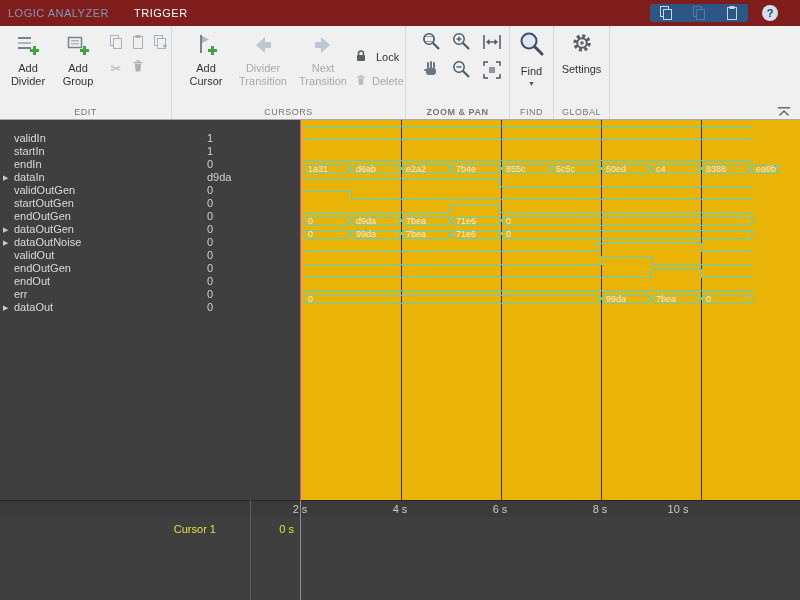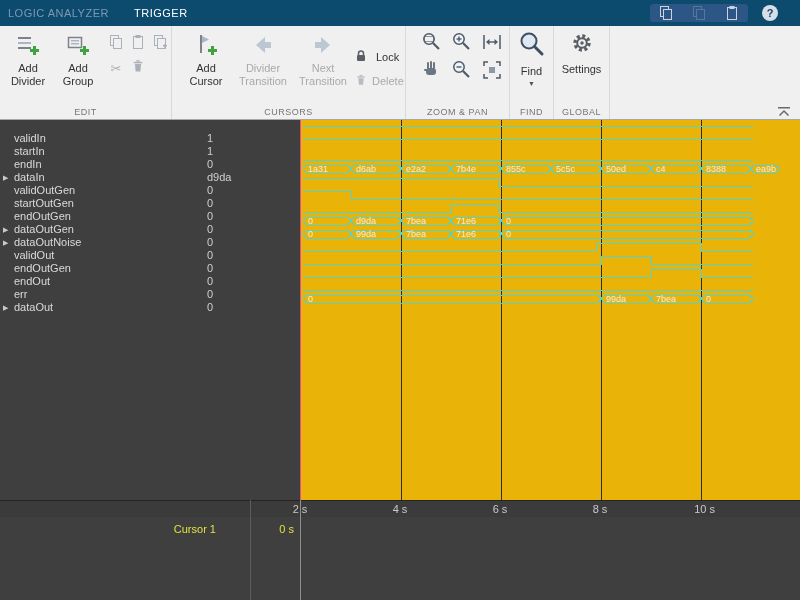--- a/index.html
+++ b/index.html
@@ -1,21 +1,21 @@
 <!DOCTYPE html>
 <html><head>
 <meta charset="utf-8">
 <style>
   * { margin:0; padding:0; box-sizing:border-box; }
   html,body { width:800px; height:600px; overflow:hidden; background:#3f3f3f;
               font-family:"Liberation Sans", sans-serif; }
   #app { position:relative; width:800px; height:600px; overflow:hidden; background:#3f3f3f; }
 
   
-  .titlebar { position:absolute; left:0; top:0; width:800px; height:26px; background:#0c4a6e; }
+  .titlebar { position:absolute; left:0; top:0; width:800px; height:26px; background:#7f1d1d; }
   .tab { position:absolute; top:0; height:26px; line-height:26px; font-size:11px; letter-spacing:.5px; cursor:default; }
   .tab.dim   { left:8px;  color:#7e98b4; }
   .tab.active{ left:134px; color:#ffffff; }
   .qat { position:absolute; right:52px; top:4px; width:98px; height:18px; background:#2b5685;
          border-radius:3px; display:flex; align-items:center; justify-content:space-around; }
   .qat svg { display:block; }
   .helpbtn { position:absolute; right:22px; top:5px; width:16px; height:16px; border-radius:50%;
              background:#d6dfe9; color:#1d4166; font-size:11px; font-weight:bold;
              text-align:center; line-height:16px; }
 
@@ -208,21 +208,21 @@
             <path d="M5 6 h6 l-.6 7.5 h-4.8 z" fill="#b6bcc2"></path>
             <rect x="3.8" y="3.8" width="8.4" height="1.5" fill="#b6bcc2"></rect>
             <rect x="6.4" y="2.2" width="3.2" height="1.4" fill="#b6bcc2"></rect>
           </svg>
         </span>
         <span>Delete</span>
       </div>
       <span class="seclab">CURSORS</span>
     </div>
 
-    <div class="sec" style="left:406px;width:104px;">
+    <div class="sec" style="left:406px;width:104px;font-weight:bold;">
       <div class="zbtn" style="left:14px;top:6px;">
         <span>
           <svg width="24" height="24" viewBox="0 0 24 24">
             <rect x="4.5" y="6.5" width="9" height="5" fill="none" stroke="#8e99a4" stroke-width="1"></rect>
             <circle cx="9" cy="9" r="5.2" fill="none" stroke="#4e5a66" stroke-width="1.5"></circle>
             <line x1="13" y1="13" x2="19" y2="19" stroke="#4e5a66" stroke-width="2.2"></line>
           </svg>
         </span>
       </div>
       <div class="zbtn" style="left:44px;top:6px;">
@@ -451,21 +451,21 @@
         <path d="M400,179 L403,175 L449,175 L452,179 L449,183 L403,183 Z" fill="none" stroke="#4fd3d3" stroke-width="1"></path>
         <text x="405" y="182" font-size="9" fill="#ececec" font-family="Liberation Sans, sans-serif">0</text>
       </svg>
   </div>
 
   <div class="axis-strip" id="axis-strip">
       <span class="tick" style="left: 285px;">2 s</span>
       <span class="tick" style="left: 385px;">4 s</span>
       <span class="tick" style="left: 485px;">6 s</span>
       <span class="tick" style="left: 585px;">8 s</span>
-      <span class="tick" style="left: 685px; text-align: right;">10 s</span>
+      <span class="tick" style="left: 663px;">10 s</span>
     </div>
 
   <div class="bottom-pane">
     <div>
       <span class="cursor-name">Cursor 1</span>
       <span class="cursor-time">0 s</span>
     </div>
   </div>
   <div class="vline-a"></div>
   <div class="vline-b"></div>

